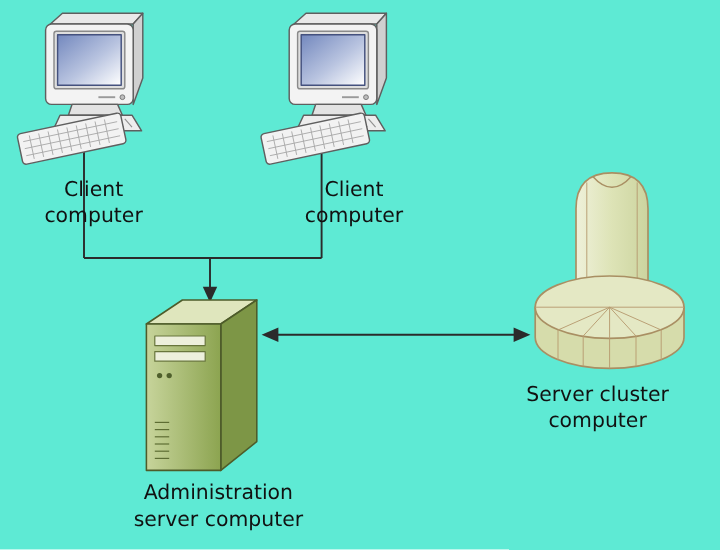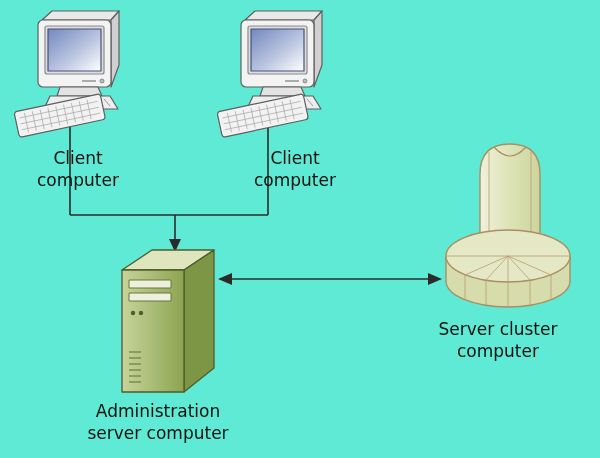--- a/index.html
+++ b/index.html
@@ -157,19 +157,19 @@
       </g>
     </g>
   </svg>
 
   <div class="node-label" style="left:18px; top:147px; width:120px;">Client
 computer</div>
 
   <div class="node-label" style="left:235px; top:147px; width:120px;">Client
 computer</div>
 
-  <div class="node-label" style="left:48px; top:400px; width:220px;">Administration
+  <div class="node-label" style="left:72px; top:400px; width:220px;">Administration
 server computer</div>
 
   <div class="node-label" style="left:408px; top:318px; width:180px;text-align:center;">Server cluster
 computer</div>
 
 </div>
 
 </body></html>

